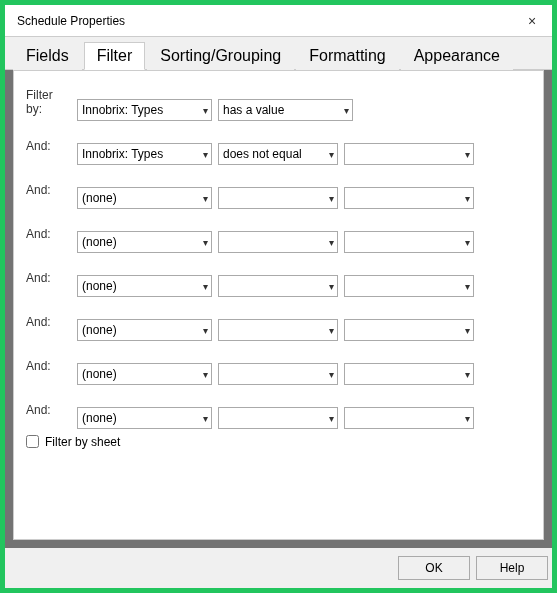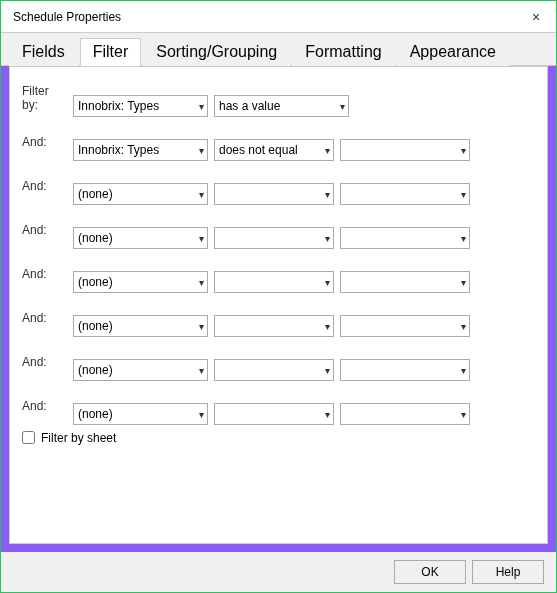--- a/index.html
+++ b/index.html
@@ -14,22 +14,22 @@
       background: #f0f0f0;
       display: flex;
       justify-content: center;
       align-items: center;
       min-height: 100vh;
     }
 
     .dialog {
       width: 557px;
       height: 593px;
-      background: #8b5cf6;
-      border: 1px solid #22c55e;
+      background: #737373;
+      border: 5px solid #22c55e;
       box-shadow: 2px 2px 8px rgba(0,0,0,0.3);
       display: flex;
       flex-direction: column;
     }
 
     .title-bar {
       background: #fff;
       border-bottom: 1px solid #ccc;
       padding: 8px 12px;
       display: flex;
@@ -157,21 +157,21 @@
     .checkbox-row input[type="checkbox"] {
       width: 13px;
       height: 13px;
       cursor: pointer;
     }
 
     .footer {
       display: flex;
       justify-content: flex-end;
       align-items: center;
-      padding: 8px 12px;
+      padding: 8px 4px;
       gap: 6px;
       background: #f0f0f0;
     }
 
     .footer-btn {
       min-width: 72px;
       height: 24px;
       border: 1px solid #aaa;
       background: #f0f0f0;
       cursor: pointer;

